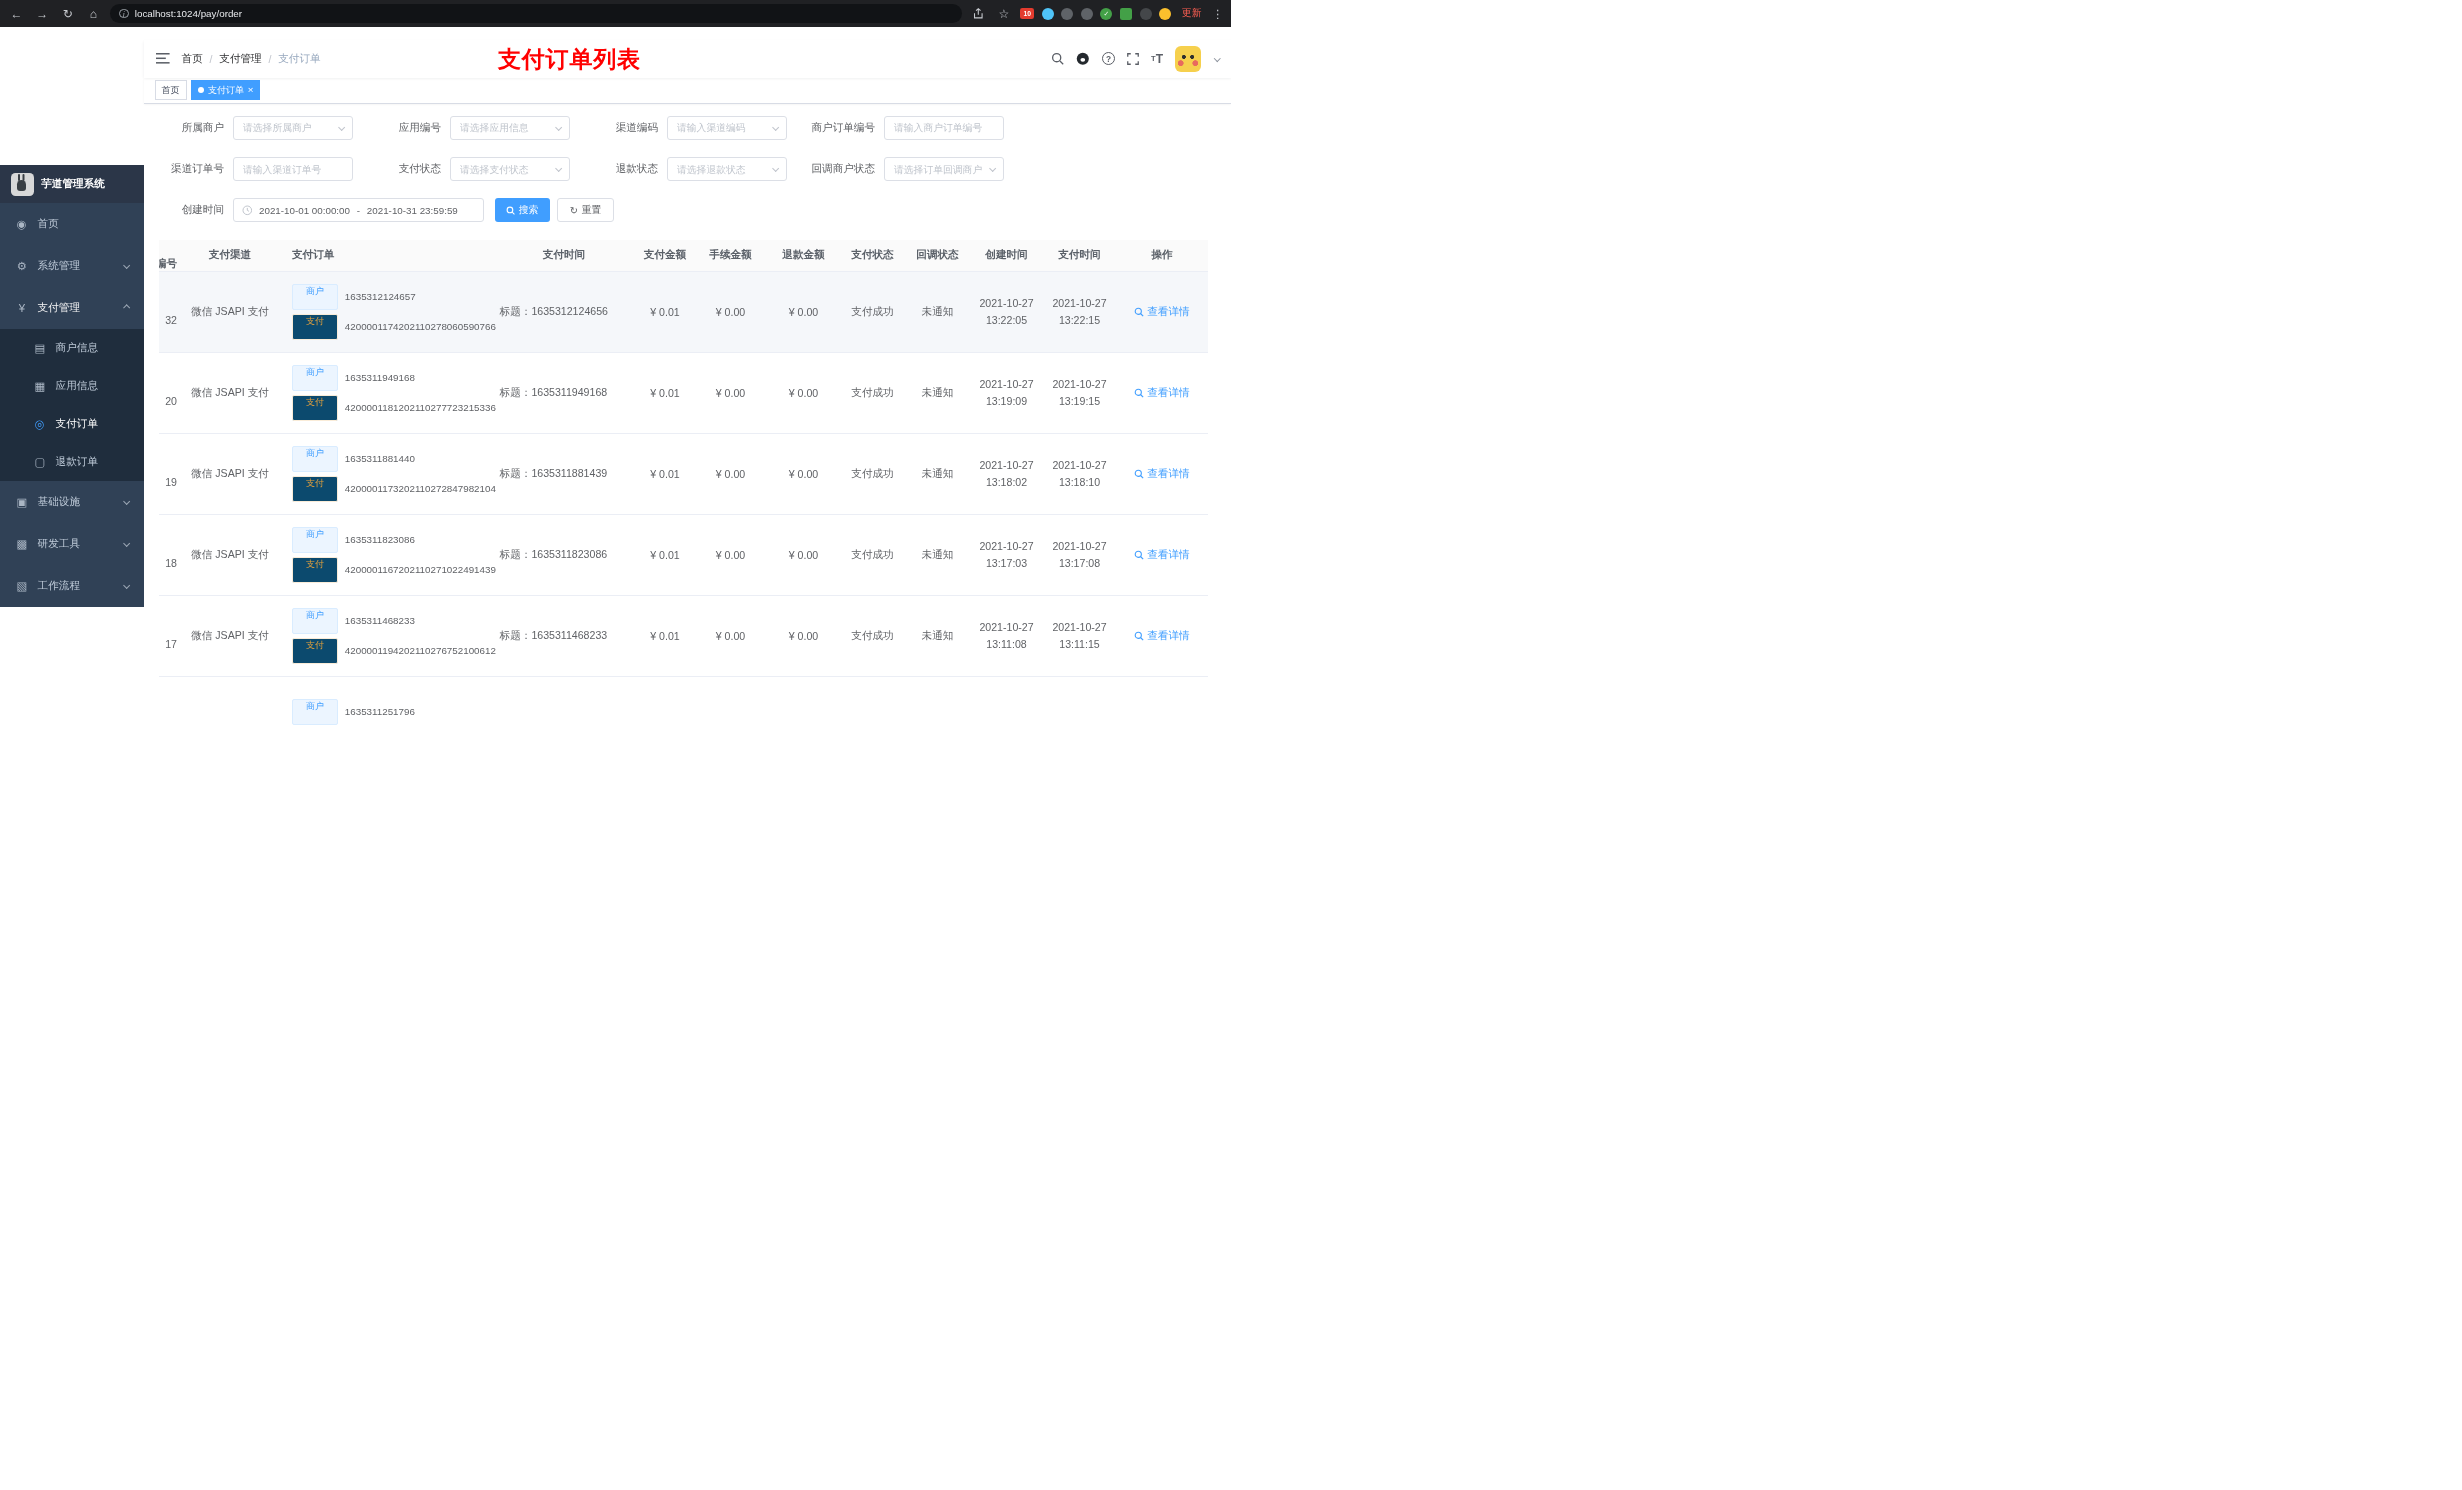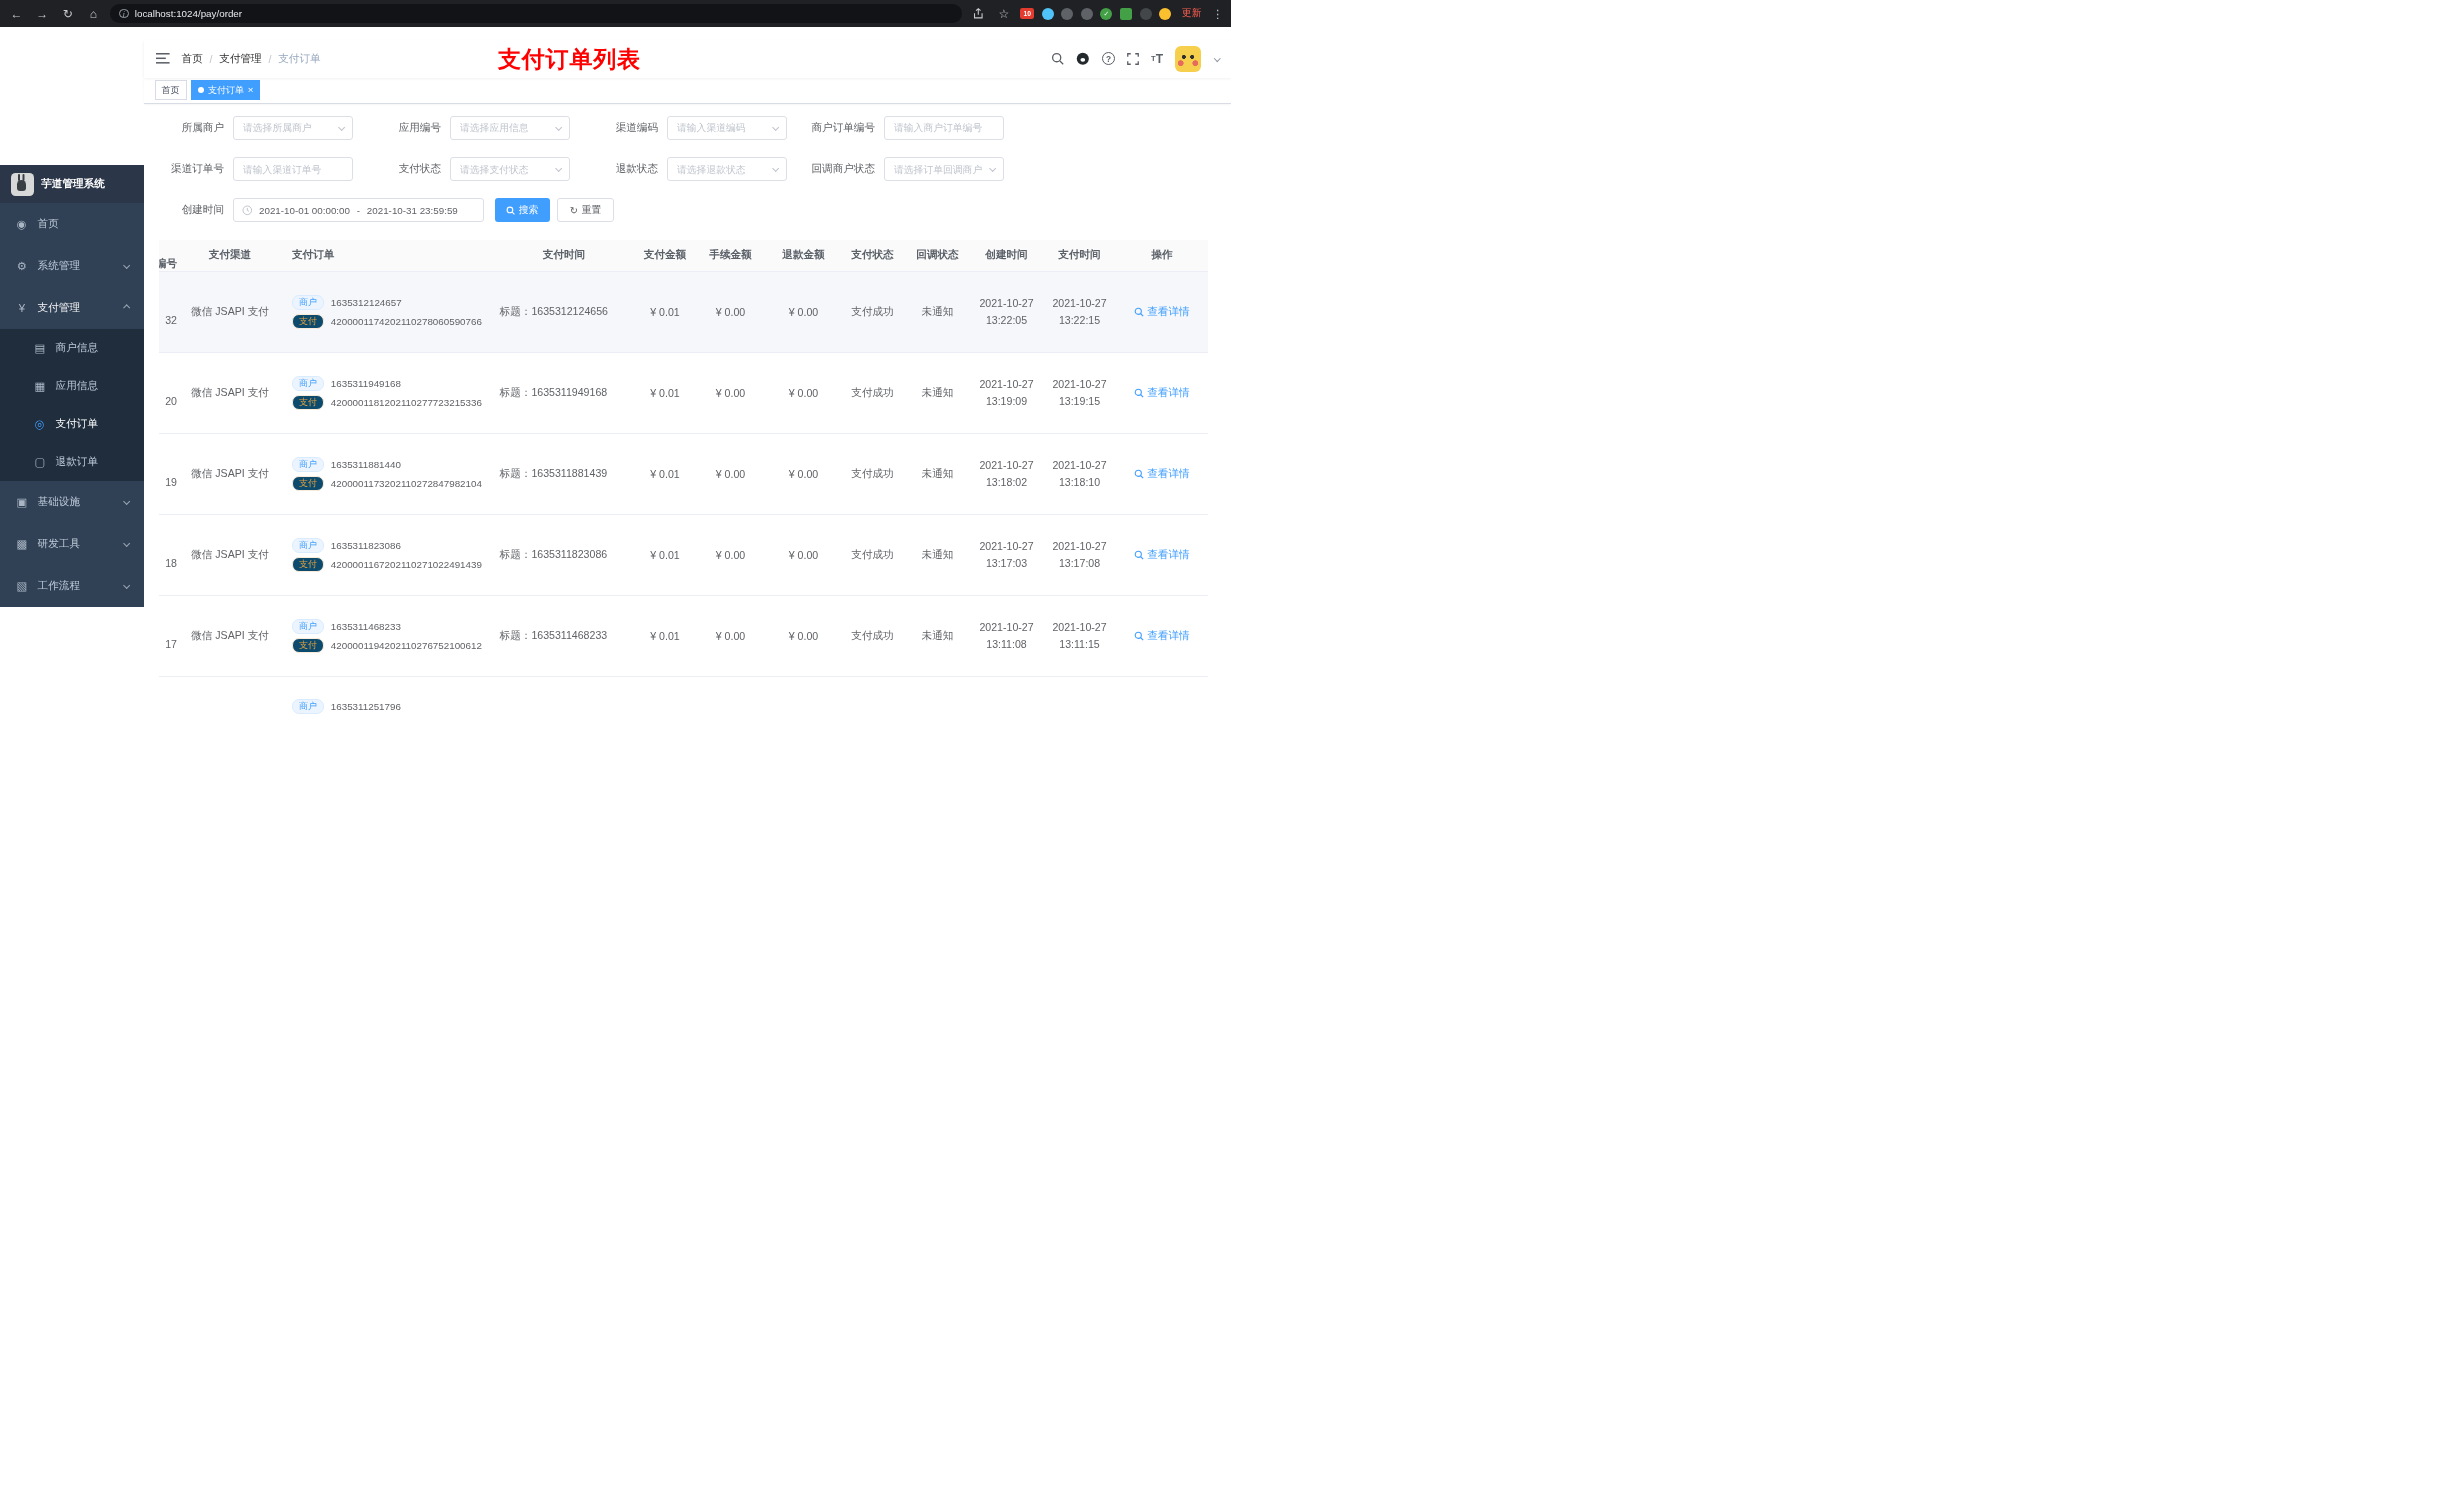--- a/index.html
+++ b/index.html
@@ -102,21 +102,21 @@
   .table-wrap { margin:9px 15px 0; width:1057px; overflow:hidden; }
   table { border-collapse:collapse; table-layout:fixed; width:1049px; font-size:10.6px; color:#606266; }
   th { height:26px; background:#fafafa; color:#5b6169; font-weight:bold; font-size:10.6px; border-bottom:0.8px solid #ebeef5; text-align:center; white-space:nowrap; }
   td { height:81px; border-bottom:0.8px solid #ebeef5; text-align:center; vertical-align:middle; white-space:nowrap; }
   tr.hover td { background:#f5f7fa; }
   .clip { display:flex; justify-content:flex-end; overflow:hidden; width:100%; white-space:nowrap;margin-top:17px; }
   th.c-order, td.c-order { text-align:left; padding-left:9px; }
   td.c-title { text-align:left; padding-left:7.6px; }
   .order-line { display:flex; align-items:center; margin:3.8px 0; }
   .order-line .num { font-size:9.8px; color:#606266; }
-  .el-tag { font-size:9px; height:15px; line-height:13.6px; padding:0 6px; border-radius:7px; margin-right:6.8px; display:inline-block; }
+  .el-tag { font-size:9px; height:26px; line-height:13.6px; padding:0 13px; border-radius:2px; margin-right:6.8px; display:inline-block; }
   .tag-blue { background:#ecf5ff; border:0.8px solid #d9ecff; color:#409eff; }
   .tag-orange { background:#0c4a6e; border:0.8px solid #faecd8; color:#e6a23c; }
   .dt { line-height:1.6; }
   .link { color:#409eff; cursor:pointer; display:inline-flex; align-items:center; gap:3px; text-decoration:none; font-size:10.6px; }
   tr.partial td { height:56px; vertical-align:top; padding-top:18px; border-bottom:none; }
 </style>
 </head>
 <body>
 
 <div class="chrome">

